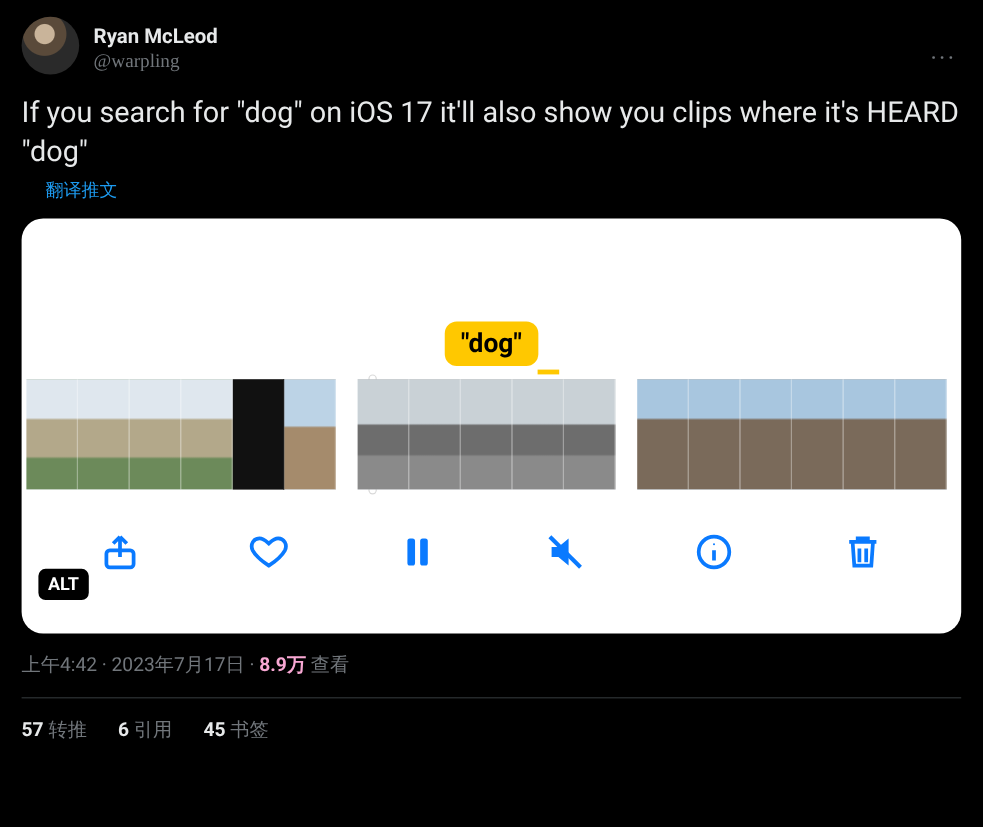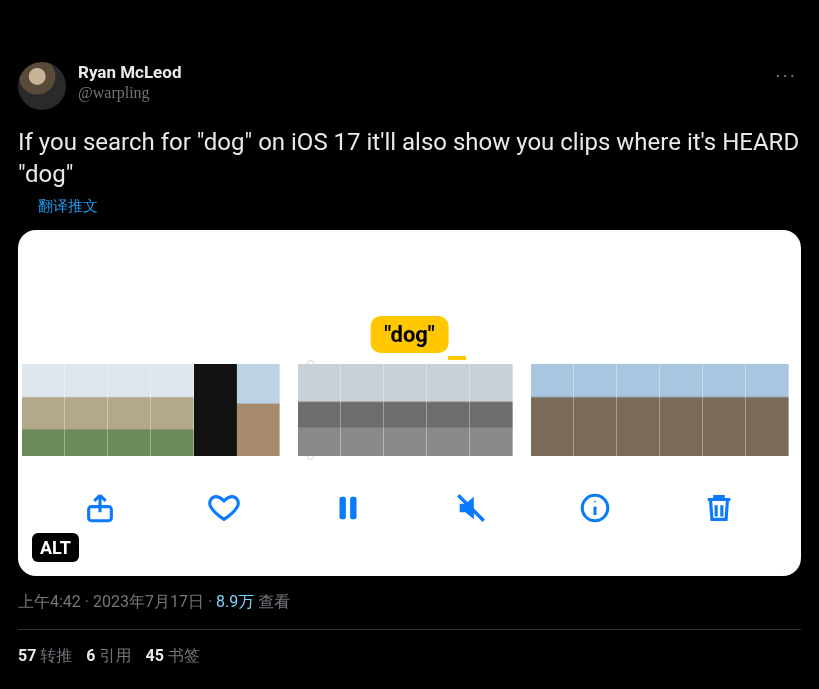--- a/index.html
+++ b/index.html
@@ -9,22 +9,21 @@
   font-family: -apple-system, BlinkMacSystemFont, "Segoe UI", Roboto, Helvetica, Arial, sans-serif;
   color: #e7e9ea;
   width: 819px;
 }
 .tweet {
   padding: 14px 18px 10px 18px;
   box-sizing: border-box;
 }
 .header-row {
   display: flex;
-  align-items: flex-start;
-  margin-top: 48px;
+  align-items: flex-end;
 }
 .avatar {
   width: 48px;
   height: 48px;
   border-radius: 50%;
   background: radial-gradient(circle at 40% 30%, #c9b49a 0 18%, #5a4a3a 20% 40%, #2a2a2a 42% 100%);
   flex-shrink: 0;
   margin-right: 12px;
 }
 .name-block { display:flex; flex-direction:column; line-height:1.25; }
@@ -120,41 +119,41 @@
   width:48px; height:48px;
   display:flex; align-items:center; justify-content:center;
   color:#0a7aff;
   cursor:pointer;
 }
 .ctrl svg { width:34px; height:34px; stroke:#0a7aff; fill:none; stroke-width:2.2; }
 .ctrl.fill svg { fill:#0a7aff; stroke:none; }
 .alt-badge {
   position:absolute;
   left:14px;
-  bottom:14px;
+  bottom:28px;
   background:#000;
   color:#fff;
-  font-size:18px;
+  font-size:15px;
   font-weight:700;
   padding:4px 8px;
   border-radius:6px;
 }
 .meta-row {
   color:#71767b;
   font-size:16px;
   margin-top:16px;
 }
-.meta-row .bold { color:#7dd3fc; font-weight:400; }
+.meta-row .bold { color:#f9a8d4; font-weight:700; }
 .divider {
   border-top:1px solid #2f3336;
   margin-top:16px;
 }
 .stats-row {
   display:flex;
-  gap:14px;
+  gap:26px;
   padding-top:16px;
   font-size:16px;
   color:#71767b;
 }
 .stats-row .num { color:#e7e9ea; font-weight:700; margin-right:4px; }
 </style>
 </head>
 <body>
 
 <div class="tweet">

